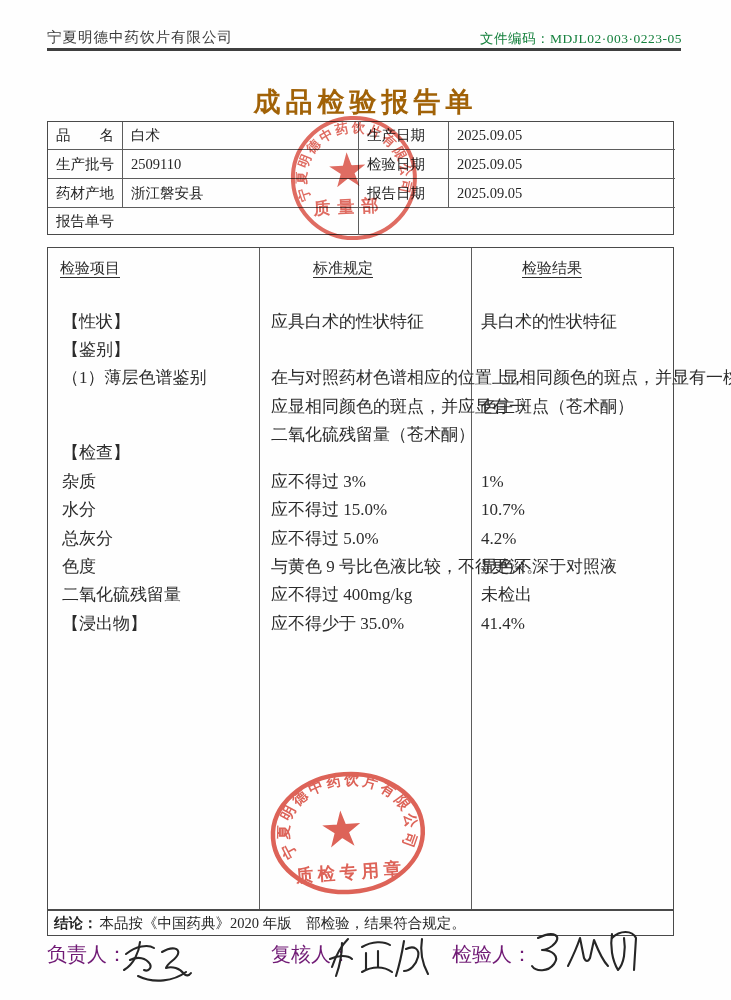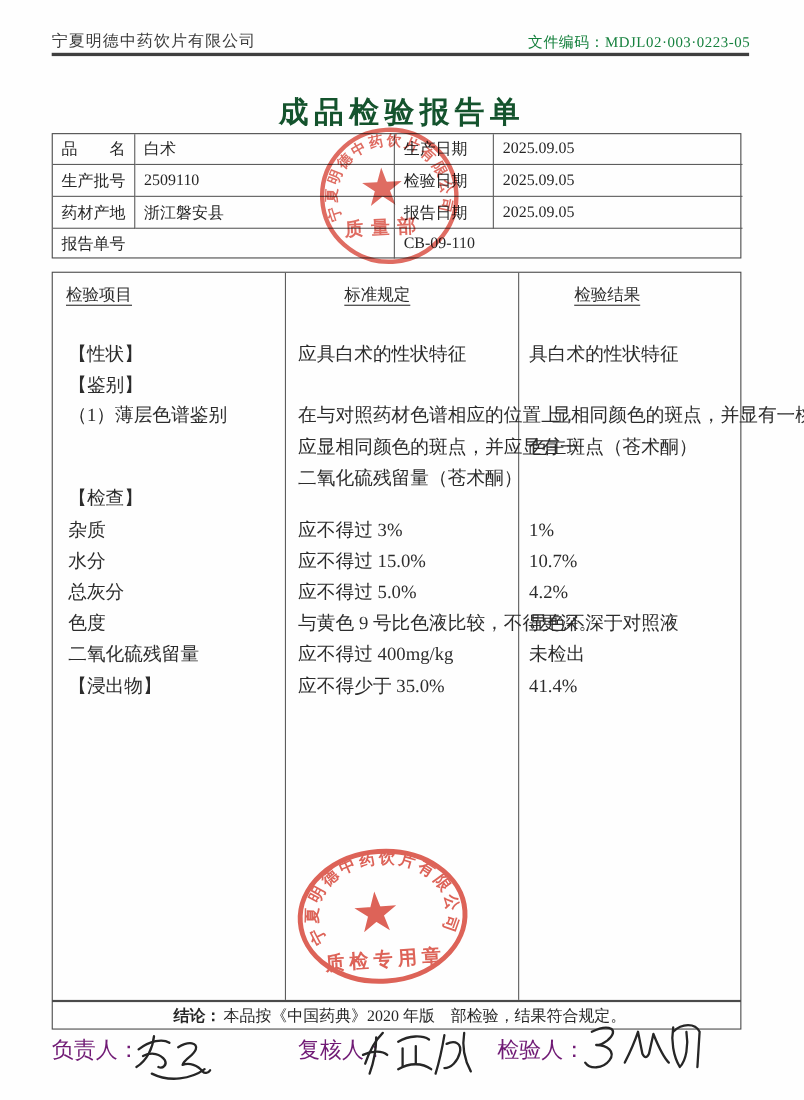--- a/index.html
+++ b/index.html
@@ -7,21 +7,21 @@
     position:relative;width:731px;height:1000px;background:#fefefe;
     font-family:"Liberation Serif","DejaVu Serif",serif;color:#262626;
     overflow:hidden;
   }
   .abs{position:absolute;}
   
   .company{left:47px;top:28px;font-size:14.5px;letter-spacing:1px;color:#3b3b3b;}
   .doccode{right:49px;top:30px;font-size:13.5px;color:#15803d;letter-spacing:.5px;}
   .headrule{left:47px;top:48px;width:634px;height:2.5px;background:#3f3f3f;}
   .title{left:0;right:0;top:84px;text-align:center;font-size:27px;font-weight:bold;
-         letter-spacing:5px;color:#14532d;}
+         letter-spacing:5px;color:#a16207;}
   
   .info{
     left:47px;top:121px;width:627px;height:114px;
     display:grid;grid-template-columns:75px 236px 90px 226px;
     grid-template-rows:28px 29px 29px 27px;
     border:1.6px solid #4a4a4a;box-sizing:border-box;background:transparent;
   }
   .cell{display:flex;align-items:center;padding-left:8px;font-size:14.5px;
         border-right:1.3px solid #5d5d5d;border-bottom:1.3px solid #5d5d5d;
         box-sizing:border-box;white-space:nowrap;overflow:visible;}
@@ -37,21 +37,21 @@
   .vline{position:absolute;top:0;bottom:0;width:1.3px;background:#5d5d5d;}
   .thead{position:absolute;top:11px;font-size:15px;color:#2c2c2c;
          text-decoration:underline;text-underline-offset:4px;
          text-decoration-thickness:1px;white-space:nowrap;}
   .tline{position:absolute;font-size:17px;line-height:18px;color:#2c2c2c;
          white-space:nowrap;}
   
   .conc{
     left:47px;top:910px;width:627px;height:26px;
     border:1.6px solid #4a4a4a;box-sizing:border-box;
-    display:flex;align-items:center;padding-left:6px;font-size:14.5px;white-space:nowrap;justify-content:center;
+    display:flex;align-items:center;padding-left:6px;font-size:14.5px;white-space:nowrap;
   }
   .conc b{font-weight:bold;margin-right:2px;}
   
   .signlabel{font-size:20px;color:#701a75;white-space:nowrap;}
   .sig svg{display:block;}
   .sigpath{fill:none;stroke:#262626;stroke-width:2.1;stroke-linecap:round;stroke-linejoin:round;}
   
   .stamp{pointer-events:none;mix-blend-mode:multiply;}
   .stamp text{font-family:"Liberation Serif","DejaVu Serif",serif;font-weight:bold;}
 </style>
@@ -76,21 +76,20 @@
     <div class="cell">2509110</div>
     <div class="cell">检验日期</div>
     <div class="cell noright">2025.09.05</div>
 
     <div class="cell">药材产地</div>
     <div class="cell">浙江磐安县</div>
     <div class="cell">报告日期</div>
     <div class="cell noright">2025.09.05</div>
 
     <div class="cell span2 nobottom">报告单号</div>
-    <div class="cell span34 noright nobottom">CB-09-110</div>
   </div>
 
   <div class="abs main">
     <div class="vline" style="left:211px"></div>
     <div class="vline" style="left:423px"></div>
 
     <div class="thead" style="left:12px">检验项目</div>
     <div class="thead" style="left:295px;transform:translateX(-50%)">标准规定</div>
     <div class="thead" style="left:504px;transform:translateX(-50%)">检验结果</div>
 

